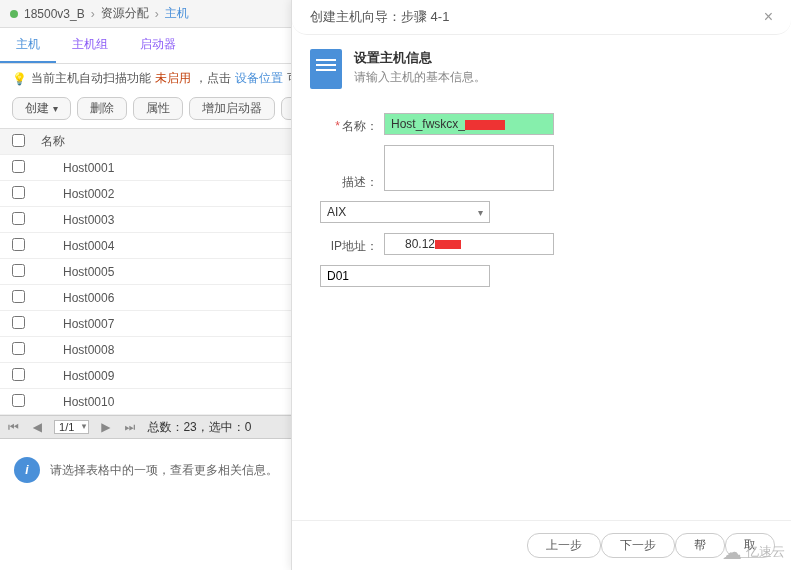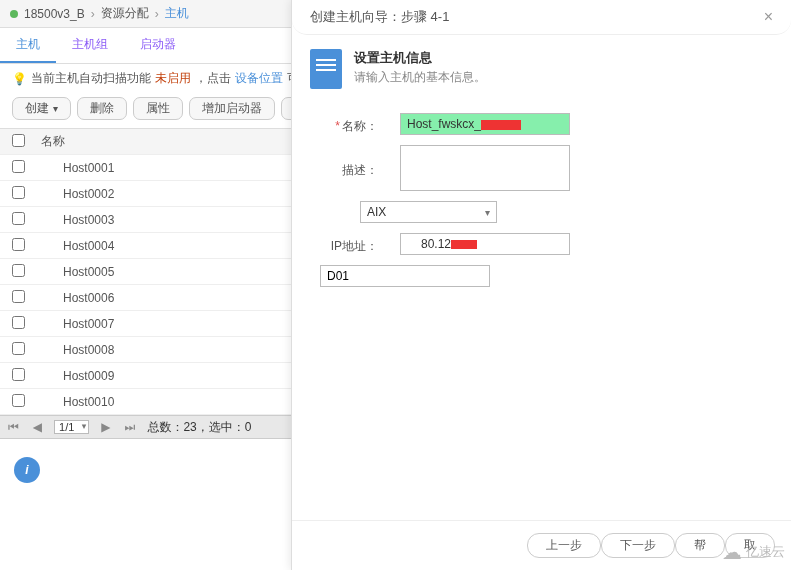--- a/index.html
+++ b/index.html
@@ -31,26 +31,26 @@
 .info-row .iicon { width:26px; height:26px; border-radius:50%; background:#4a90d9; color:#fff; display:flex; align-items:center; justify-content:center; font-style:italic; font-weight:bold;}
 .modal-mask { position:absolute; top:0; right:0; bottom:0; width:500px; background:#fff; border-left:1px solid #ddd; box-shadow:-2px 0 8px rgba(0,0,0,.08); display:flex; flex-direction:column;}
 .modal-head { padding:8px 18px; font-size:13px; color:#555; border-bottom:1px solid #eee; display:flex; justify-content:space-between; align-items:center;border-radius:15px;}
 .modal-head .close{ color:#999; cursor:pointer; font-size:16px;}
 .modal-title-row { display:flex; gap:12px; padding:14px 18px 4px;}
 .modal-title-row .doc-icon{ width:32px; height:40px; background:#4a90d9; border-radius:2px; position:relative;}
 .modal-title-row .doc-icon:before{content:""; position:absolute; left:6px; top:10px; right:6px; height:2px; background:#fff; box-shadow:0 5px 0 #fff, 0 10px 0 #fff;}
 .modal-title-row .t1{ font-size:13px; color:#333; font-weight:bold;}
 .modal-title-row .t2{ font-size:12px; color:#888; margin-top:2px;}
 .form { padding: 20px 28px; }
-.form-row { display:flex; align-items:center; margin-bottom:10px;gap:16px;}
+.form-row { display:flex; align-items:flex-end; margin-bottom:10px;}
 .form-row .lbl { width:64px; text-align:right; padding-right:6px; color:#555; padding-top:4px;}
 .form-row .req { color:#e05050; margin-right:2px;}
 .form-row input[type=text], .form-row textarea, .form-row .select { width:170px; border:1px solid #bbb; padding:3px 6px; font-size:12px; font-family:inherit;}
 .form-row textarea{ height:46px; resize:none;}
-.form-row .select{ width:137px; display:flex; justify-content:space-between; align-items:center; background:#fff; cursor:pointer;margin-left:40px;}
+.form-row .select{ width:170px; display:flex; justify-content:space-between; align-items:center; background:#fff; cursor:pointer;}
 .form-row .select .caret{color:#777; font-size:10px;}
 .form-row .redbox{ display:inline-block; width:40px; height:10px; background:#e33; vertical-align:middle;}
 .ipval .red2{ display:inline-block; width:26px; height:9px; background:#e33; vertical-align:middle;}
 .modal-foot { margin-top:auto; padding:12px 16px; display:flex; justify-content:flex-end; gap:0; border-top:1px solid #eee;}
 .modal-foot .fbtn{ border:1px solid #ccc; background:#fff; border-radius:12px; padding:3px 18px; font-size:12px; color:#555; cursor:pointer;}
 .watermark{ position:absolute; right:6px; bottom:6px; display:flex; align-items:center; gap:4px; color:#bbb; font-size:13px;}
 .watermark .cloud{ font-size:20px;}
 </style>
 </head>
 <body>
@@ -156,20 +156,21 @@
   <span class="nav">⏮</span>
   <span class="nav">◀</span>
   <span class="sel">1/1</span>
   <span class="nav">▶</span>
   <span class="nav">⏭</span>
   <span>总数：23，选中：0</span>
 </div>
 
 <div class="info-row">
   <span class="iicon">i</span>
+  <span>请选择表格中的一项，查看更多相关信息。</span>
 </div>
 
 <div class="modal-mask">
   <div class="modal-head">
     <span>创建主机向导：步骤 4-1</span>
     <span class="close">×</span>
   </div>
   <div class="modal-title-row">
     <div class="doc-icon"></div>
     <div>

